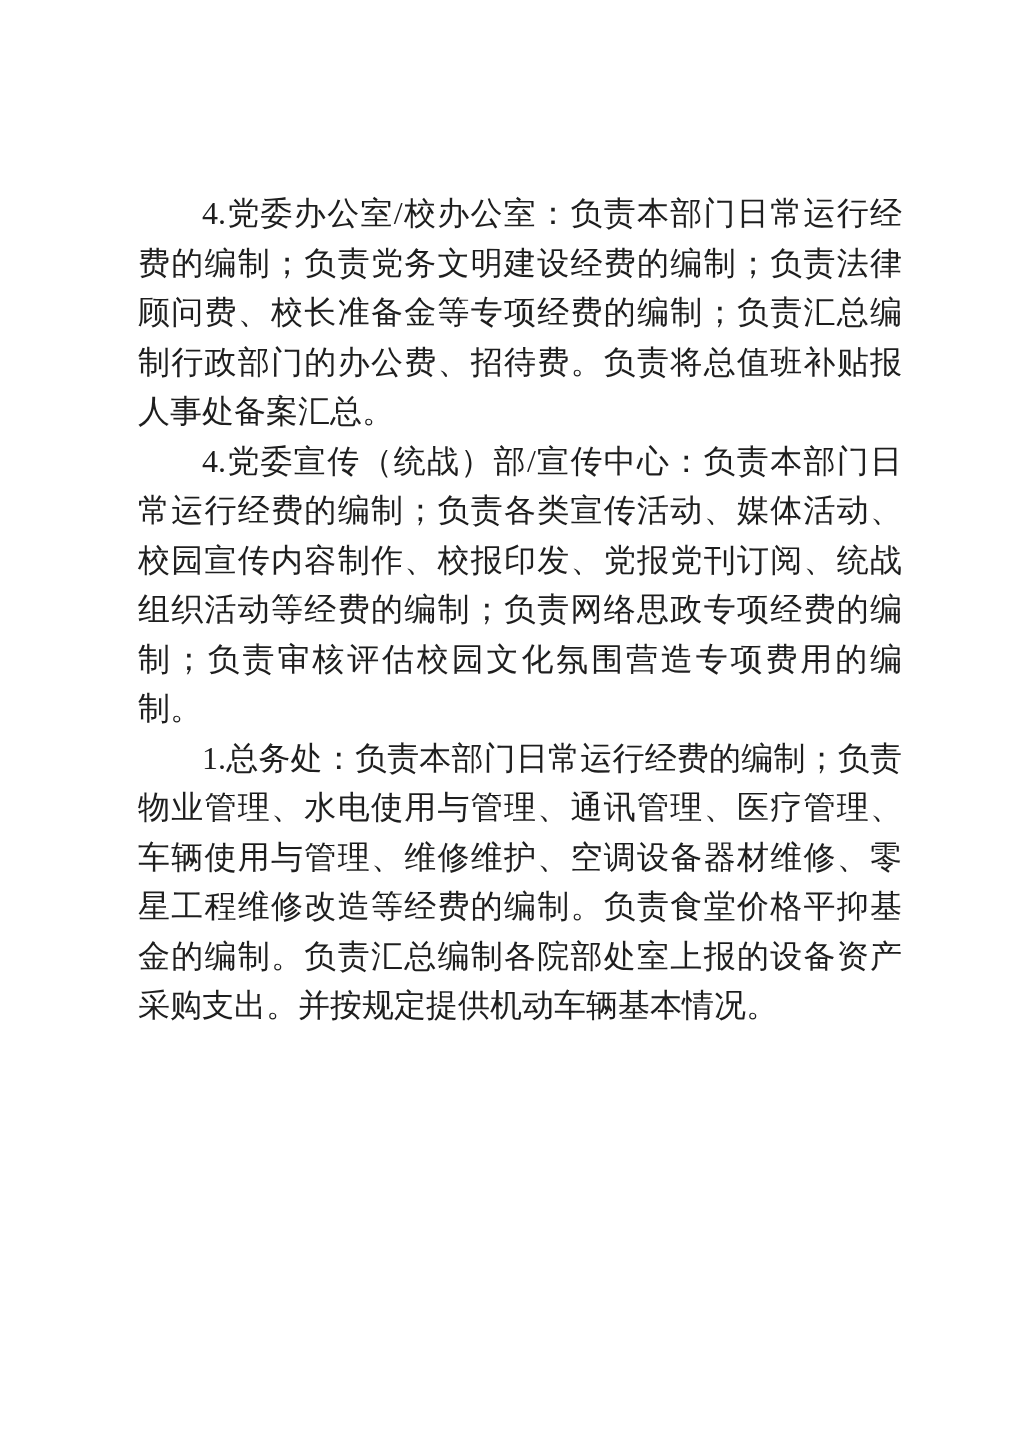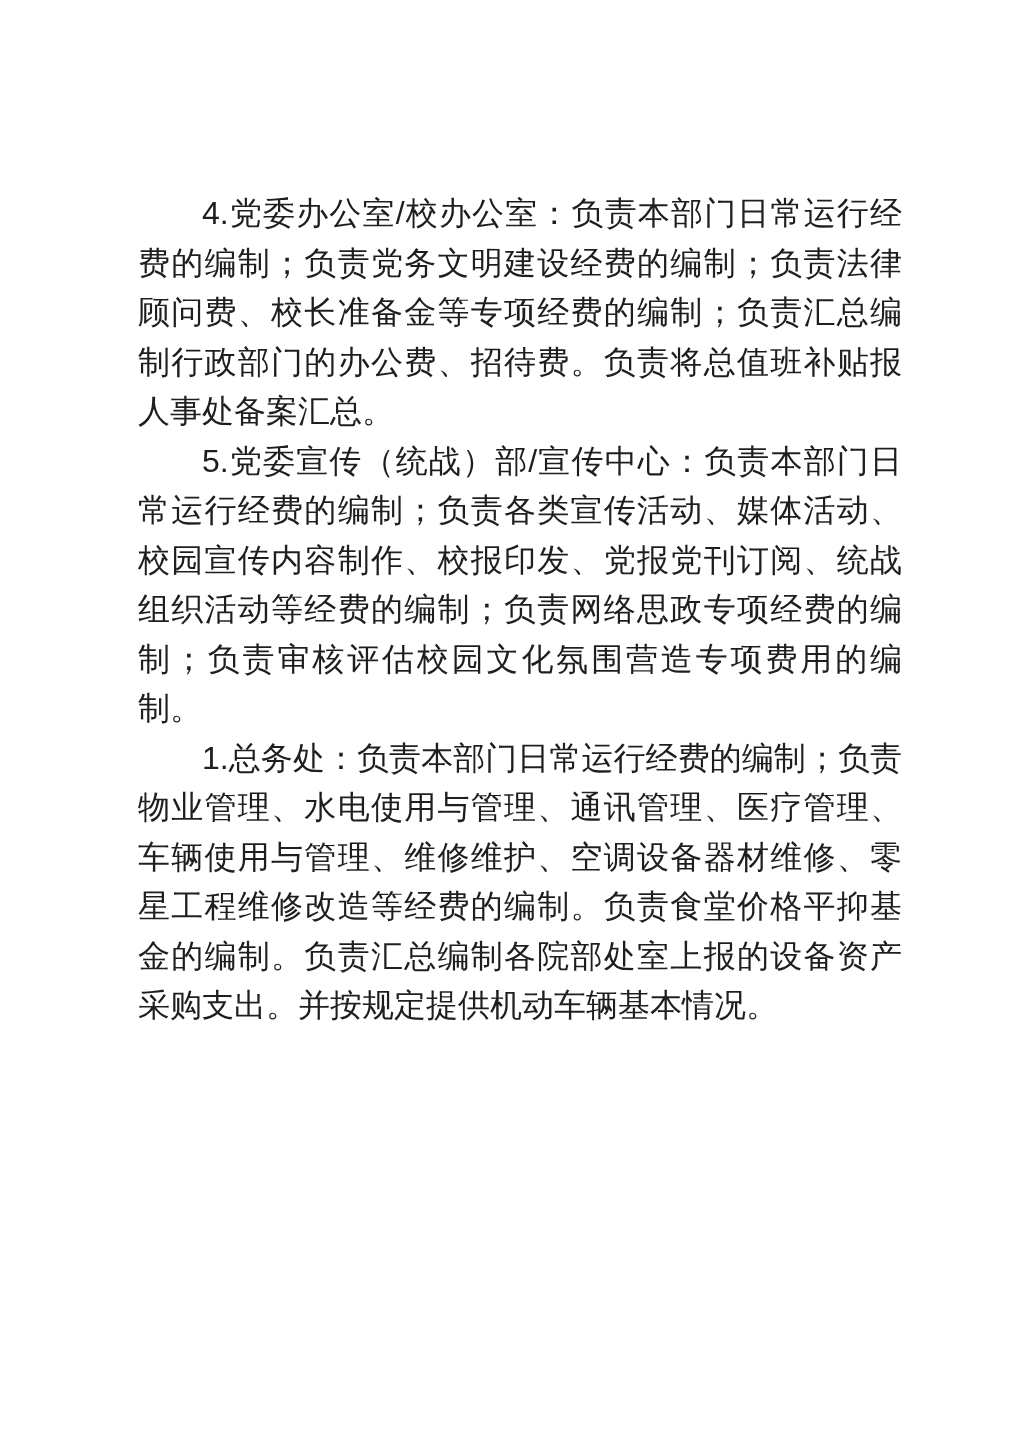--- a/index.html
+++ b/index.html
@@ -6,21 +6,21 @@
     margin: 0;
     padding: 0;
     background: #ffffff;
   }
   .page {
     position: relative;
     width: 1024px;
     height: 1120px;
     background: #ffffff;
     overflow: hidden;
-    font-family: Liberation Sans, sans-serif;
+    font-family: Liberation Serif, serif;
   }
   .content {
     position: absolute;
     left: 138px;
     top: 189px;
     width: 764px;
     color: #1e1e1e;
     font-size: 32px;
     line-height: 49.5px;
     text-align: justify;
@@ -41,17 +41,17 @@
     font-size: 27px;
     letter-spacing: 4px;
   }
 </style>
 </head>
 <body>
 
 <div class="page">
   <div class="content">
     <p>4.党委办公室/校办公室：负责本部门日常运行经费的编制；负责党务文明建设经费的编制；负责法律顾问费、校长准备金等专项经费的编制；负责汇总编制行政部门的办公费、招待费。负责将总值班补贴报人事处备案汇总。</p>
-    <p>5.党委宣传（统战）部/宣传中心：负责本部门日常运行经费的编制；负责各类宣传活动、媒体活动、校园宣传内容制作、校报印发、党报党刊订阅、统战组织活动等经费的编制；负责网络思政专项经费的编制；负责审核评估校园文化氛围营造专项费用的编制。</p>
+    <p>4.党委宣传（统战）部/宣传中心：负责本部门日常运行经费的编制；负责各类宣传活动、媒体活动、校园宣传内容制作、校报印发、党报党刊订阅、统战组织活动等经费的编制；负责网络思政专项经费的编制；负责审核评估校园文化氛围营造专项费用的编制。</p>
     <p>1.总务处：负责本部门日常运行经费的编制；负责物业管理、水电使用与管理、通讯管理、医疗管理、车辆使用与管理、维修维护、空调设备器材维修、零星工程维修改造等经费的编制。负责食堂价格平抑基金的编制。负责汇总编制各院部处室上报的设备资产采购支出。并按规定提供机动车辆基本情况。</p>
   </div>
   <div class="footer">— 3 —</div>
 </div>
 
 </body></html>

